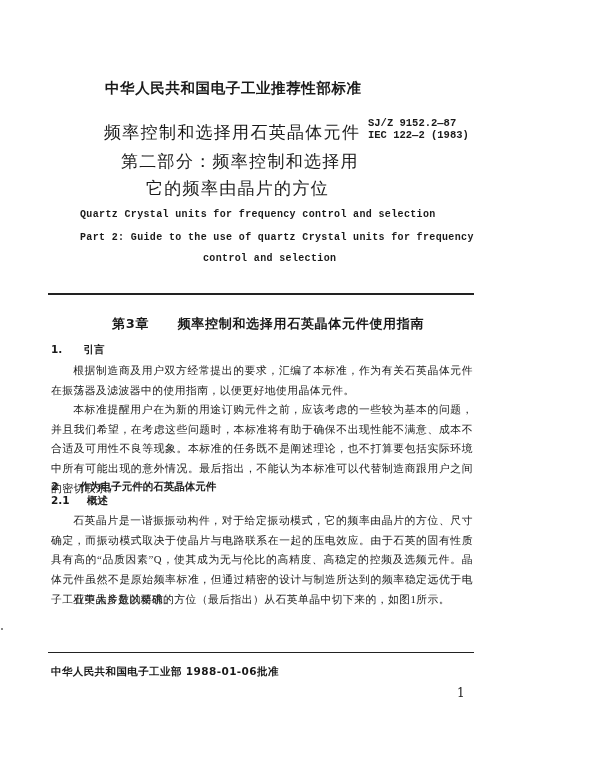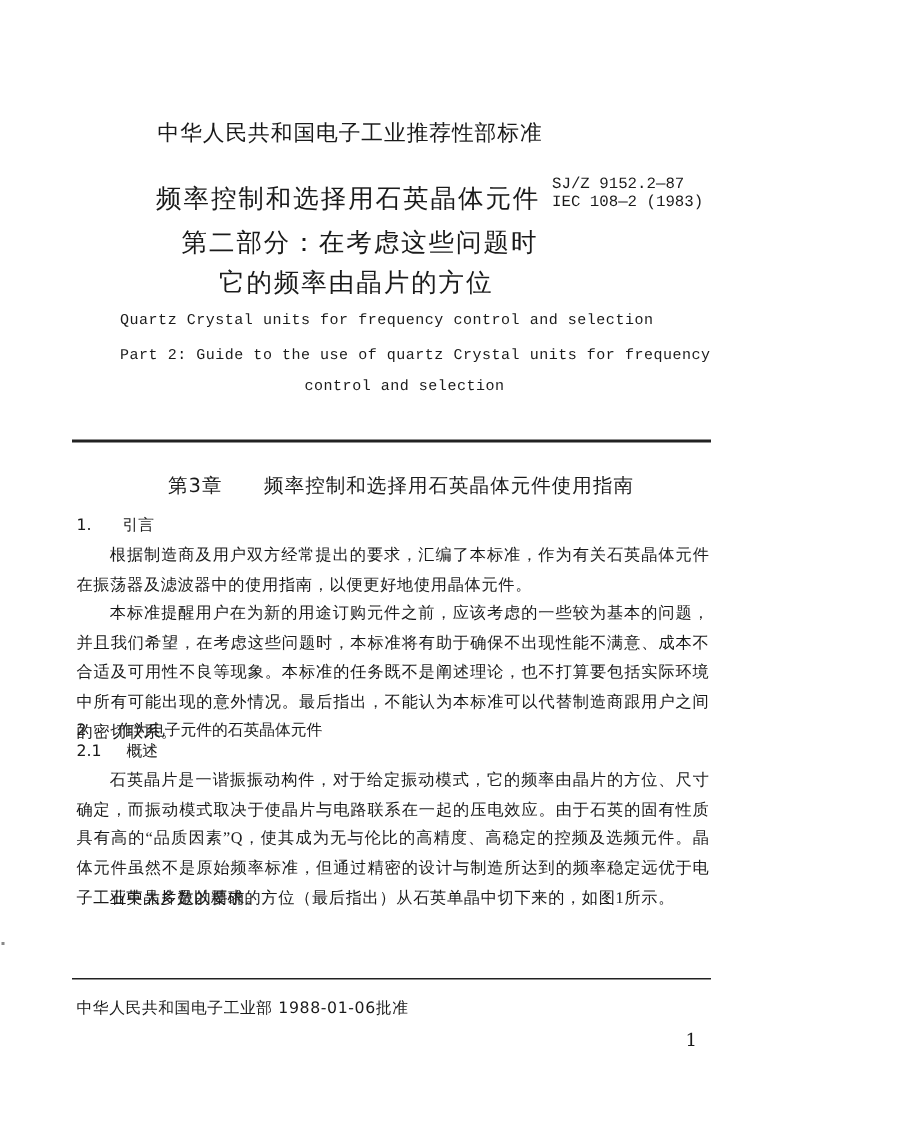--- a/index.html
+++ b/index.html
@@ -1,21 +1,21 @@
 <!DOCTYPE html>
 <html><head>
 <meta charset="utf-8">
 <style>
   html, body { margin: 0; padding: 0; background: #ffffff; }
   body { width: 600px; height: 762px; position: relative; overflow: hidden; color: #1a1a1a; }
   .abs { position: absolute; white-space: nowrap; }
   .sans { font-family: "DejaVu Sans", sans-serif; }
   .serif { font-family: "DejaVu Serif", serif; }
   .mono { font-family: "Liberation Mono", monospace; }
-  .bold { font-weight: normal; }
+  .bold { font-weight: bold; }
 
   .std-header { left: 105px; top: 79px; font-size: 14.5px; letter-spacing: 0.6px; }
   .std-code { left: 368px; font-size: 10.5px; line-height: 12px; }
   .title-zh { font-size: 17px; letter-spacing: 1.3px; }
   .title-en { font-size: 10px; letter-spacing: 0.35px; }
   .rule { position: absolute; left: 48px; width: 426px; height: 0; border-top: 2px solid #222; }
   .chapter { left: 112px; top: 315px; font-size: 13px; letter-spacing: 0.7px; }
   .sec { font-size: 10.5px; }
   .para { position: absolute; left: 51px; width: 422px; font-size: 10.8px; line-height: 19.7px; letter-spacing: 0.45px; text-align: justify; white-space: normal; font-family: Liberation Serif, serif; }
   .para .ind { display: inline-block; width: 22px; }
@@ -24,24 +24,24 @@
   .speck { position: absolute; left: 1px; top: 628px; width: 2px; height: 2px; background: #888; }
 </style>
 </head>
 <body>
 
 <div>
 
   <div class="abs sans bold std-header">中华人民共和国电子工业推荐性部标准</div>
 
   <div class="abs mono bold std-code" style="top:117px;">SJ/Z 9152.2—87</div>
-  <div class="abs mono bold std-code" style="top:129px;">IEC 108—2 (1983)</div>
+  <div class="abs mono bold std-code" style="top:129px;">IEC 122—2 (1983)</div>
 
   <div class="abs serif title-zh" style="left:104px; top:121px;">频率控制和选择用石英晶体元件</div>
-  <div class="abs serif title-zh" style="left:121px; top:150px;">第二部分：在考虑这些问题时</div>
+  <div class="abs serif title-zh" style="left:121px; top:150px;">第二部分：频率控制和选择用</div>
   <div class="abs serif title-zh" style="left:146px; top:177px;">它的频率由晶片的方位</div>
 
   <div class="abs mono bold title-en" style="left:80px; top:209px;">Quartz Crystal units for frequency control and selection</div>
   <div class="abs mono bold title-en" style="left:80px; top:232px;">Part 2: Guide to the use of quartz Crystal units for frequency</div>
   <div class="abs mono bold title-en" style="left:171px; top:253px;margin-left:32px;">control and selection</div>
 
   <div class="rule" style="top:293px;"></div>
 
   <div class="abs sans bold chapter">
     <span>第3章</span>

